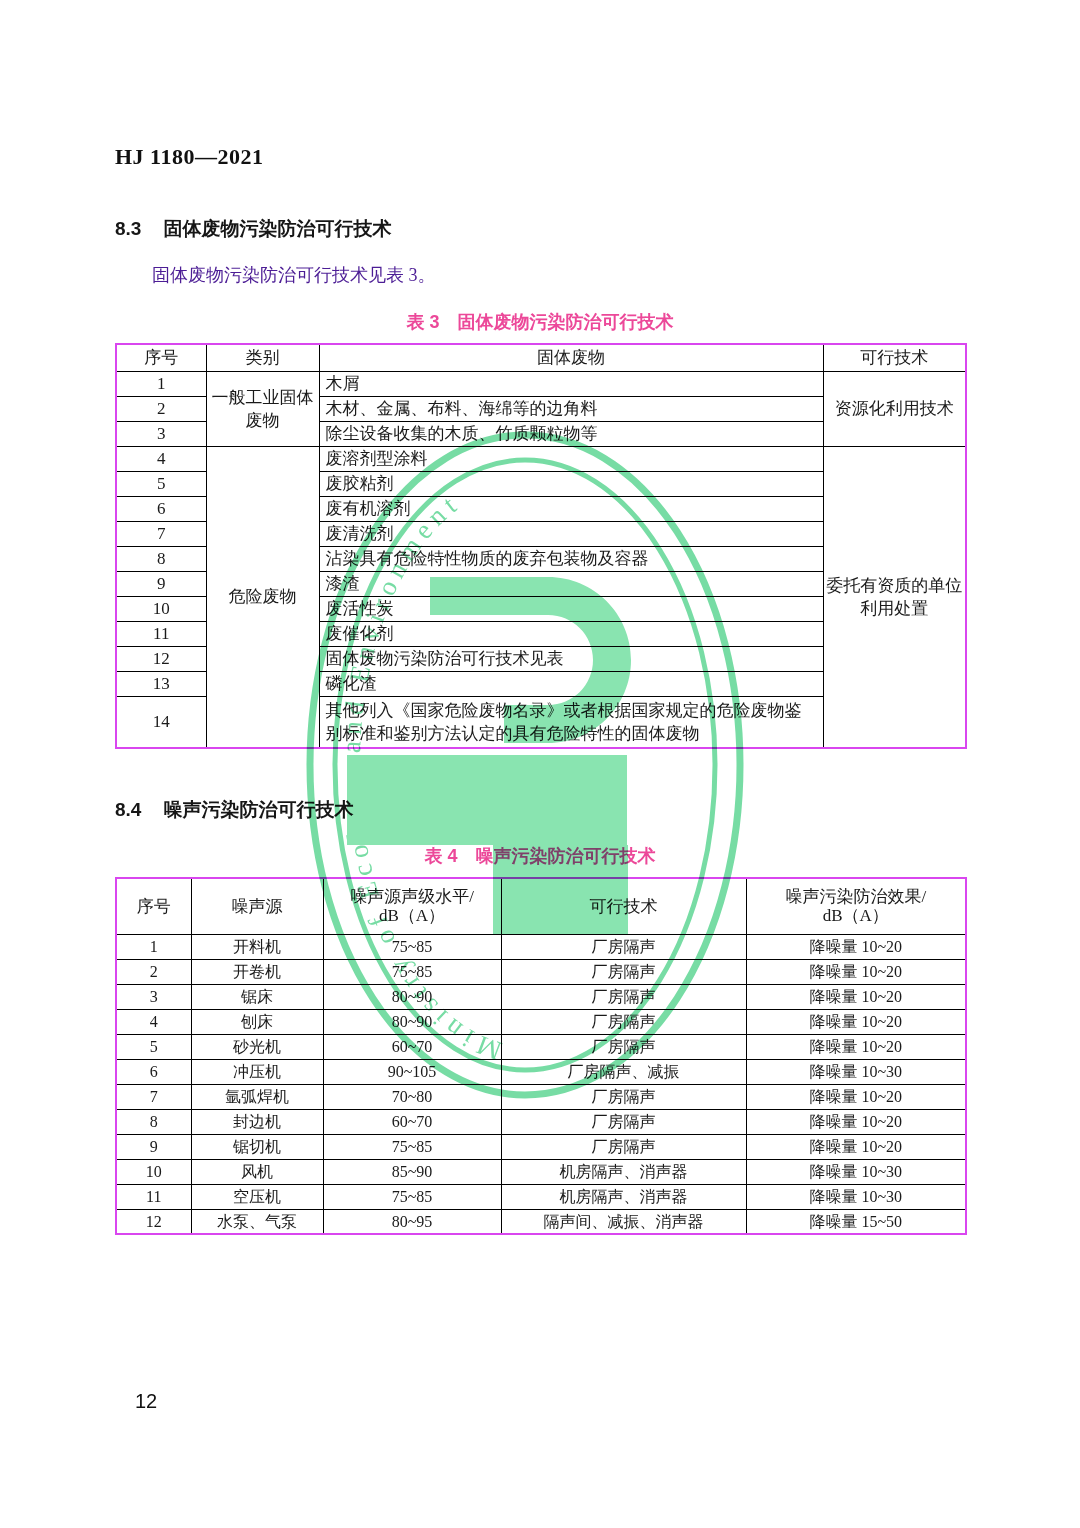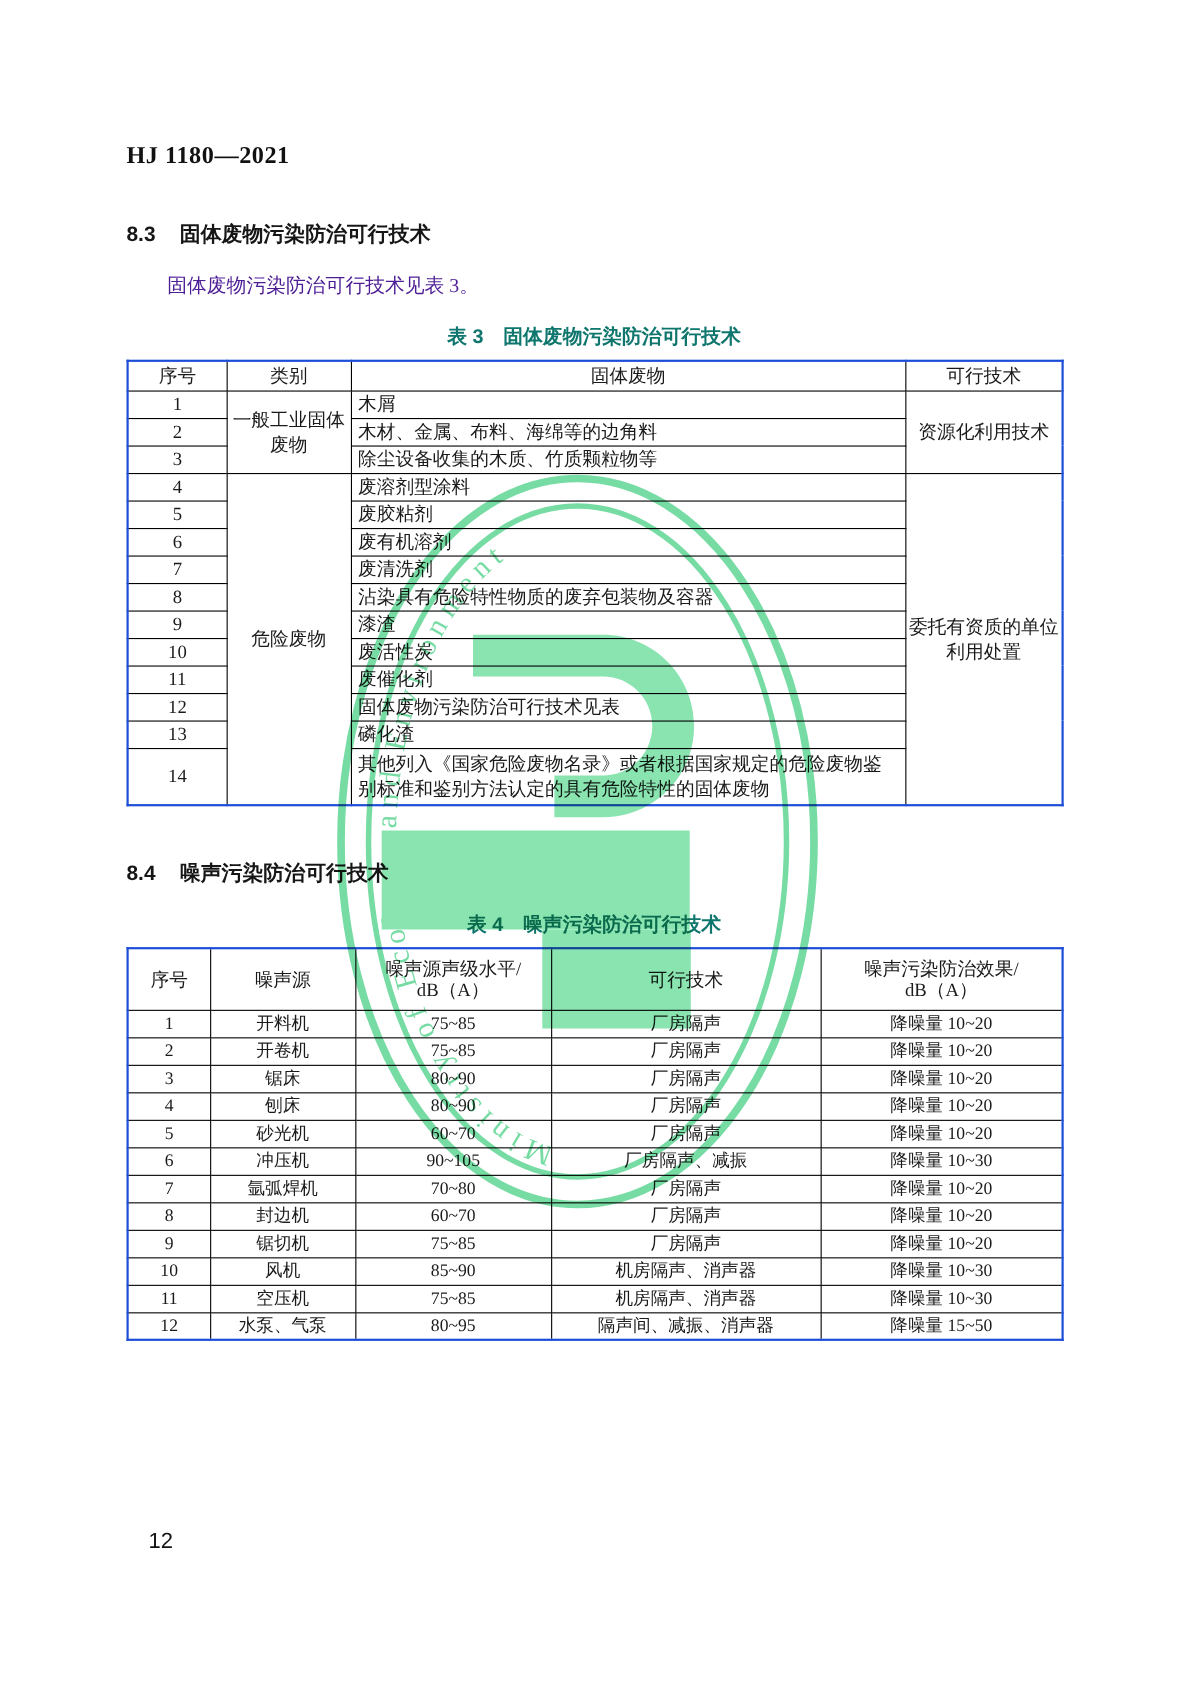--- a/index.html
+++ b/index.html
@@ -1,29 +1,29 @@
 <!DOCTYPE html>
 <html><head>
 <meta charset="utf-8">
 <style>
   html,body{margin:0;padding:0;}
   body{
     width:1080px;height:1528px;background:#ffffff;position:relative;
     font-family:"Liberation Serif",serif;color:#111;overflow:hidden;
   }
-  .content{position:absolute;inset:0;padding:0 115px;box-sizing:border-box;z-index:1;}
+  .content{position:absolute;inset:0;padding:16px 115px;box-sizing:border-box;z-index:1;}
   .doc-code{margin-top:128px;font-size:22px;font-weight:bold;letter-spacing:.5px;}
   .section-heading{margin-top:46px;font-family:"Liberation Sans",sans-serif;font-weight:bold;font-size:19px;color:#161616;}
   .section-heading .sec-no{margin-right:22px;}
   .intro{margin-top:21px;font-size:18px;text-indent:37px;color:#4c1d95;}
-  .table-caption{margin-top:23px;text-align:center;font-family:"Liberation Sans",sans-serif;font-weight:bold;font-size:18px;color:#0f766e;}
+  .table-caption{margin-top:23px;text-align:center;font-family:"Liberation Sans",sans-serif;font-weight:bold;font-size:18px;color:#ec4899;}
   .table-caption.t4cap{margin-top:21px;}
   table.doc-table{
     margin-top:9px;border-collapse:collapse;width:850px;table-layout:fixed;
-    border:2px solid #1d4ed8;
+    border:2px solid #d946ef;
   }
   table.doc-table td{
     border:1px solid #000;font-size:17px;text-align:center;vertical-align:middle;
     padding:0;line-height:23px;color:#1a1a1a;overflow:hidden;
   }
   table.t3 tr{height:25px;}
   table.t3 tr.hdr{height:27px;}
   table.t3 tr.tall{height:52px;}
   table.t3 td.waste{text-align:left;padding:0 6px;}
   table.t4 tr{height:25px;}

